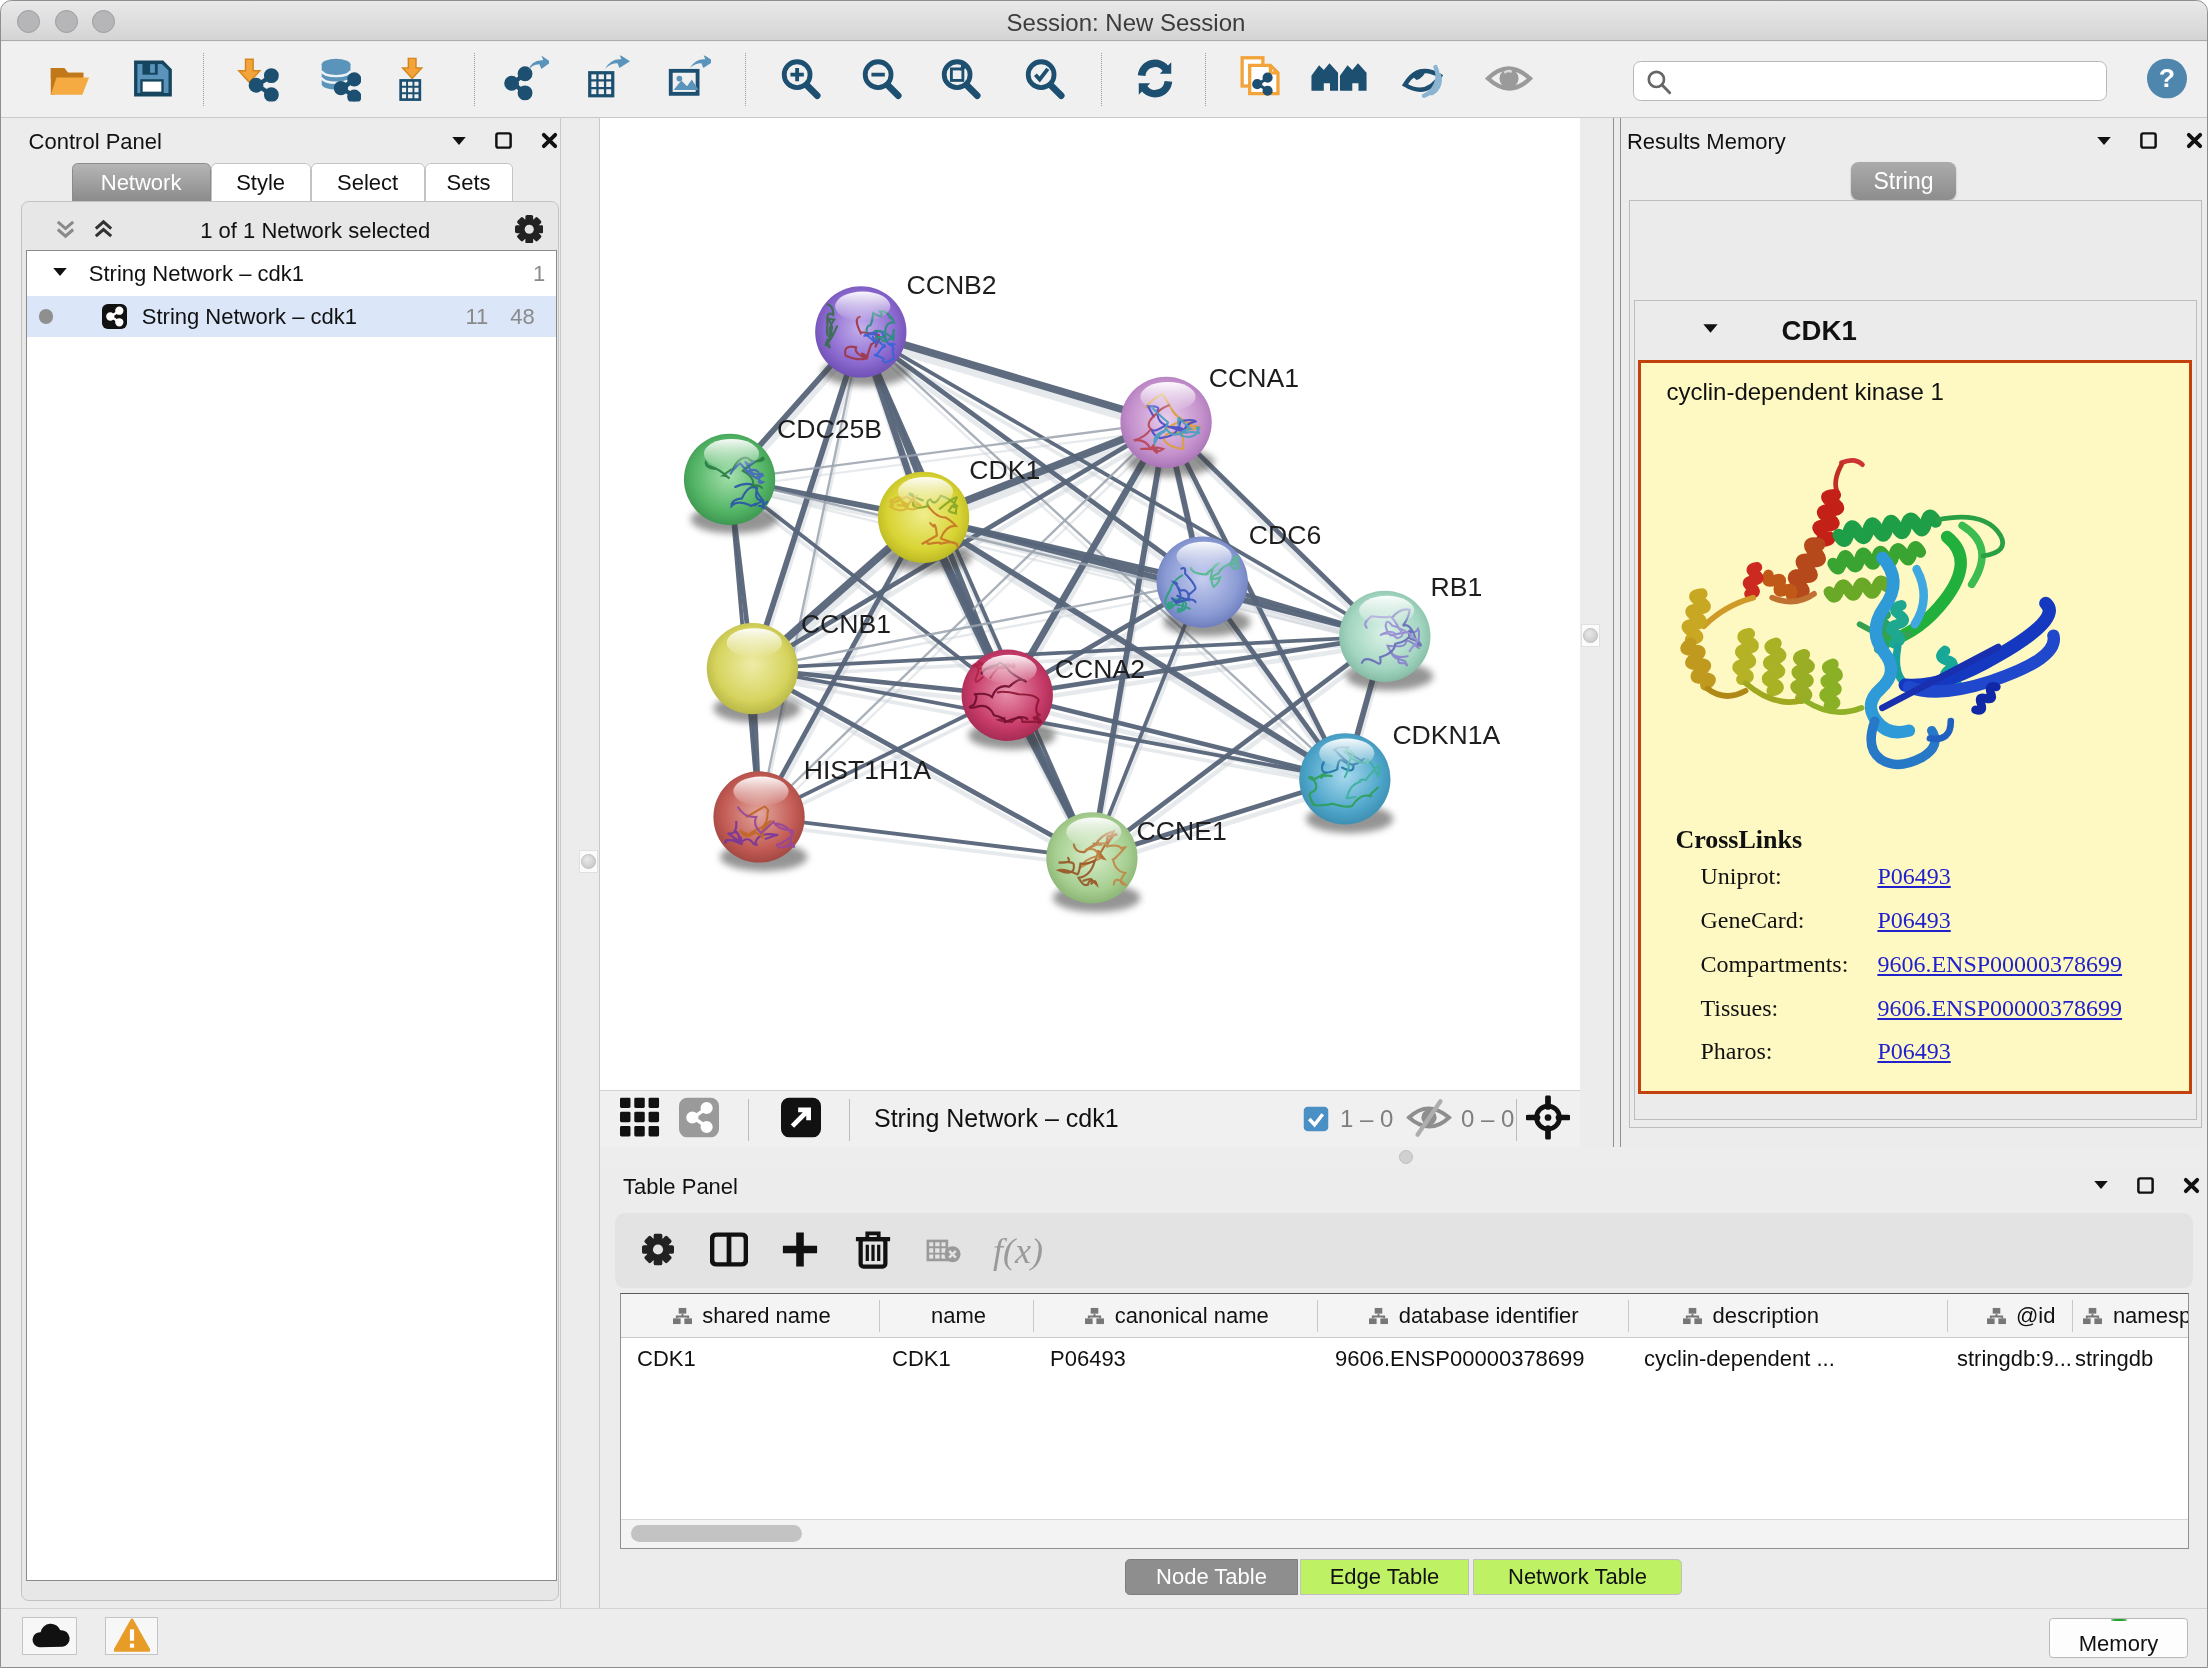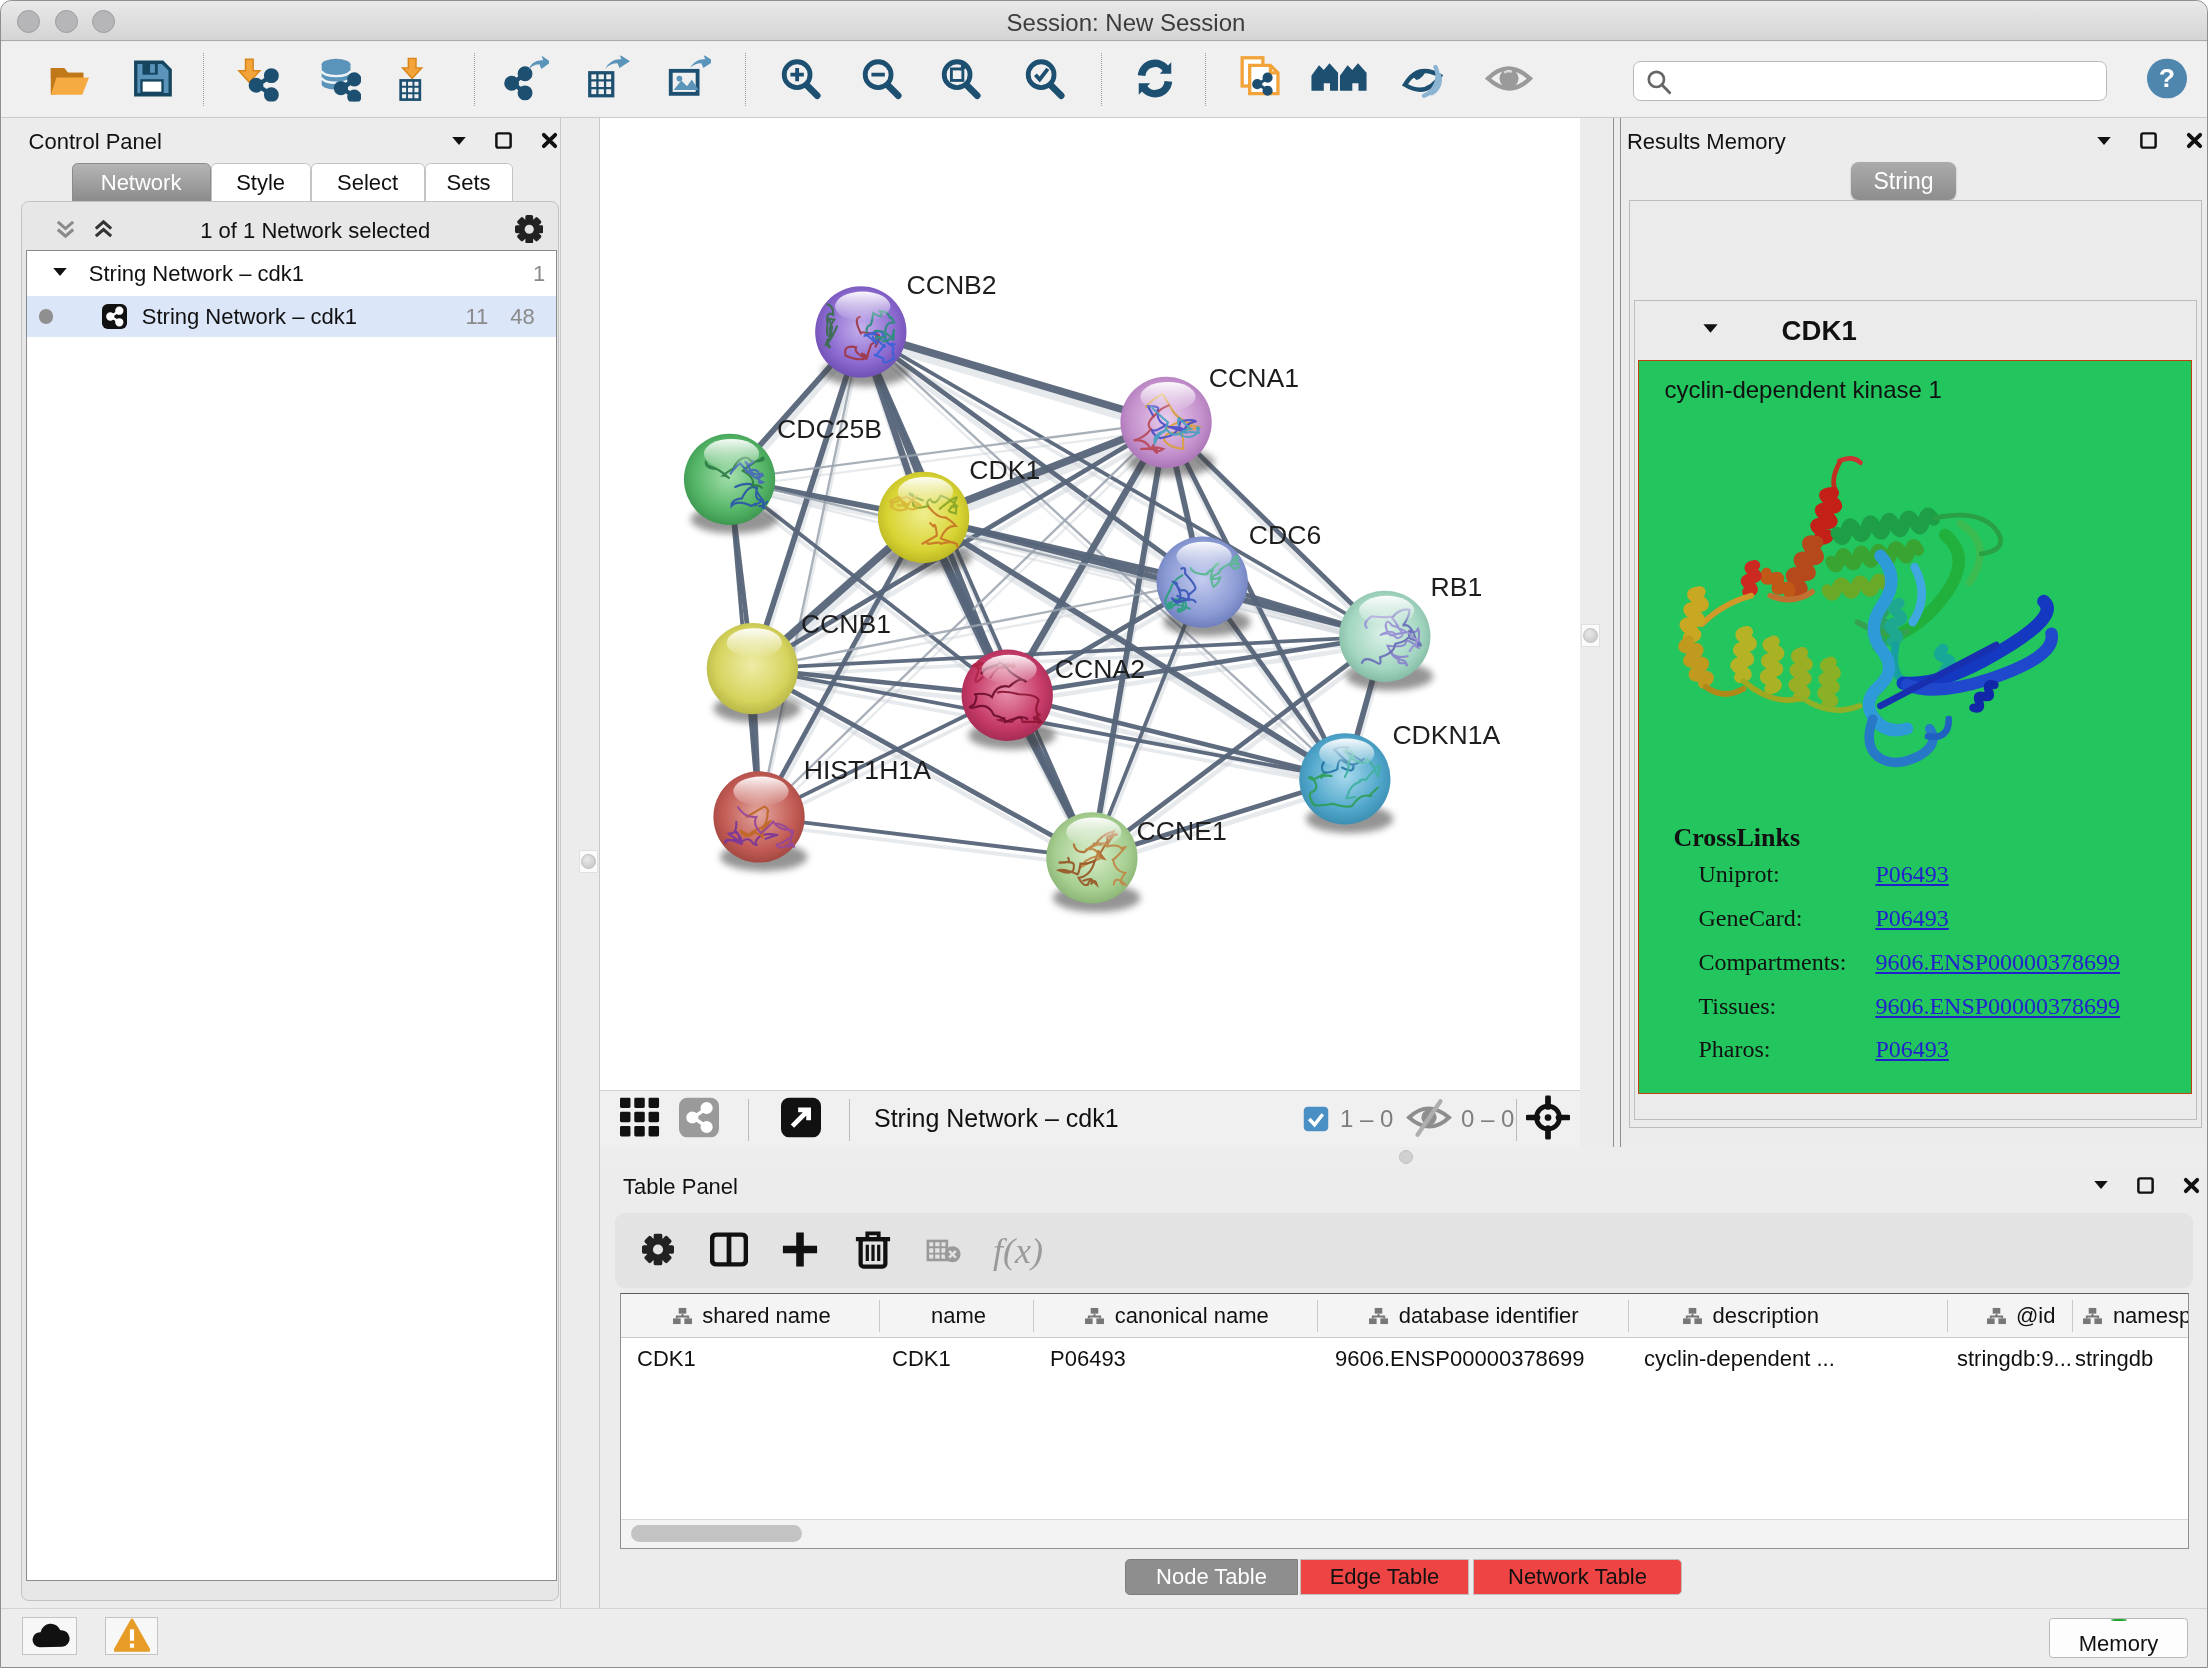--- a/index.html
+++ b/index.html
@@ -30,36 +30,36 @@
 .nsep { position:absolute; top:7.6px; height:42px; width:0; border-left:1px solid #bdbdbd; }
 #hsplit { position:absolute; left:599px; top:1029px; width:1609px; height:19px; background:#ededed; }
 #vsplit2 { position:absolute; left:1579px; top:0; width:44px; height:1029px; background:#ececec; }
 #rpanel { position:absolute; left:1623px; top:0; width:586px; height:1029px; background:#ececec; }
 #rbox { position:absolute; left:4.8px; top:82px; width:573px; height:928px; border:1px solid #bcbcbc; background:#ebebeb; }
 #stringtab { position:absolute; left:227px; top:44px; width:105px; height:38px; background:linear-gradient(#ababab,#8d8d8d); border-radius:7.6px; color:#fff; font-size:23px; display:flex; align-items:center; justify-content:center; box-shadow:0 1px 1.9px rgba(0,0,0,0.3); }
 #rsub1 { position:absolute; left:3.8px; top:13.3px; width:563px; height:80px; border:1px solid #bdbdbd; }
 .rbtn { position:absolute; top:23px; height:38px; background:#fff; border:1px solid #cfcfcf; border-radius:6.7px; font-size:22px; color:#111; display:flex; align-items:center; justify-content:center; }
 #rsub2 { position:absolute; left:3.8px; top:99px; width:563px; height:820px; border:1px solid #bdbdbd; }
 #cdk1head { position:absolute; left:0; top:0; width:100%; height:59px; display:flex; align-items:center; }
-#cdk1body { position:absolute; left:3.8px; top:59px; width:554px; height:734px; background:#22c55e; border:1px solid #c2410c;padding-left:16px; }
+#cdk1body { position:absolute; left:3.8px; top:59px; width:554px; height:734px; background:#fef9c3; border:3px solid #c2410c;padding-left:16px; }
 .xlrow { position:absolute; font-size:24px; color:#111; font-family:"Liberation Serif", serif; }
 .xlrow a { color:#2222cc; }
 #tpanel { position:absolute; left:599px; top:1048px; width:1609px; height:442px; }
 #ttool { position:absolute; left:15px; top:47px; width:1578px; height:75px; background:#e3e3e3; border-radius:9.5px; }
 #ttool .tic { position:absolute; top:50%; transform:translate(-50%,-50%); }
 #ttable { position:absolute; left:20px; top:127px; width:1569px; height:256px; background:#fff; border:1px solid #8f8f8f; border-top:1.9px solid #5a5a5a; overflow:hidden; }
 #thead { position:absolute; left:0; top:0; width:100%; height:44px; background:#f4f4f4; border-bottom:1px solid #c9c9c9; font-size:22px; color:#111; }
 .th { position:absolute; top:0; height:44px; display:flex; align-items:center; justify-content:center; gap:9.5px; }
 .thsep { position:absolute; top:5.7px; height:32px; width:0; border-left:1px solid #c9c9c9; }
 #trow { position:absolute; left:0; top:45px; width:100%; height:40px; font-size:22px; color:#111; }
 .td { position:absolute; top:0; height:40px; display:flex; align-items:center; }
 #tscroll { position:absolute; left:0; bottom:0; width:100%; height:29.5px; background:#f3f3f3; border-top:1px solid #d8d8d8; }
 #tthumb { position:absolute; left:9.5px; top:5.7px; width:171px; height:17px; background:#c3c3c3; border-radius:8.6px; }
 #tbtns { position:absolute; left:0; top:393px; width:100%; height:40px; }
-.tbtn { position:absolute; top:0; height:36px; border:1px solid #c0c0c0; background:#ef4444; color:#111; font-size:22px; display:flex; align-items:center; justify-content:center; }
+.tbtn { position:absolute; top:0; height:36px; border:1px solid #c0c0c0; background:#bef264; color:#111; font-size:22px; display:flex; align-items:center; justify-content:center; }
 #statusbar { position:absolute; left:0; top:1607px; width:100%; height:61px; background:#ededed; border-top:1px solid #d2d2d2; }
 .statbox { position:absolute; top:7.6px; height:38px; background:#f7f7f7; border:1px solid #c4c4c4; display:flex; align-items:center; justify-content:center; }
 #memory { position:absolute; right:19px; top:8.6px; width:139px; height:40px; background:#fdfdfd; border:1px solid #b9b9b9; border-radius:3.8px; display:flex; align-items:center; justify-content:center; gap:9.5px; font-size:22px; color:#111;flex-direction:column; }
 #memory i { width:16px; height:16px; border-radius:50%; background:#1fa32b; display:block; }
 a { text-decoration:underline; }
 </style></head><body>
 <div id="win">
     <div id="titlebar">
       <div class="tl" style="left:16px"></div>
       <div class="tl" style="left:54px"></div>

